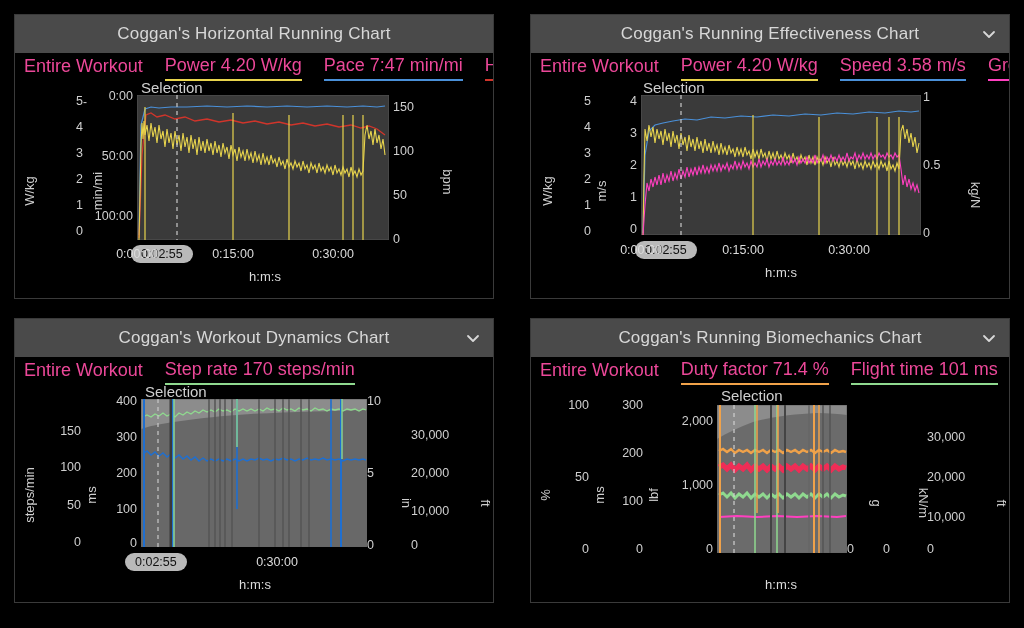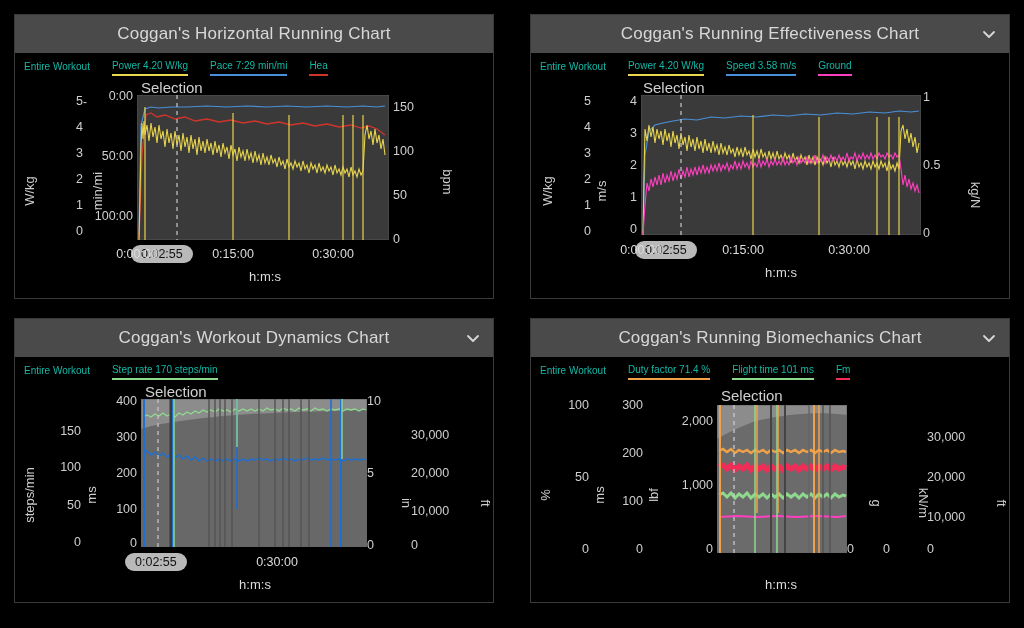--- a/index.html
+++ b/index.html
@@ -47,21 +47,21 @@
   }
   .legend-row {
     height: 30px;
     display: flex; align-items: center;
     padding-left: 9px;
     gap: 22px;
     white-space: nowrap;
     overflow: hidden;
     flex: 0 0 30px;
   }
-  .legend-item { font-size: 10px; color: #14b8a6; padding-bottom: 3px; text-align: right; }
+  .legend-item { font-size: 18px; color: #ec4899; padding-bottom: 3px; text-align: right; }
   .legend-item.ul { border-bottom: 2.5px solid transparent; }
   .plot-area { flex: 1; position: relative; }
   .axes-left, .axes-right {
     position: absolute; top: 0; bottom: 0;
     display: flex;
   }
   .axis-col {
     position: relative; width: 42px; height: 100%;
   }
   .axis-col.narrow { width: 32px; }
@@ -107,21 +107,21 @@
 <div class="grid">
 
   <div class="panel-wrap">
   <div class="panel">
     <div class="panel-header">
       <div class="panel-title">Coggan's Horizontal Running Chart</div>
     </div>
     <div class="legend-row">
       <span class="legend-item">Entire Workout</span>
       <span class="legend-item ul" style="border-bottom-color:#e8d44d">Power  4.20 W/kg</span>
-      <span class="legend-item ul" style="border-bottom-color:#4a90d9">Pace  7:29 min/mi</span>
+      <span class="legend-item ul" style="border-bottom-color:#4a90d9">Pace  7:47 min/mi</span>
       <span class="legend-item ul" style="border-bottom-color:#d0352b">Hea</span>
     </div>
     <div class="plot-area">
 
       <div class="axes-left" style="left:4px;width:112px;">
         <div class="axis-col narrow">
           <div class="axis-name rot-l" style="left:10px;">W/kg</div>
         </div>
         <div class="axis-col narrow">
           <div class="tick" style="top:18px">5</div>

